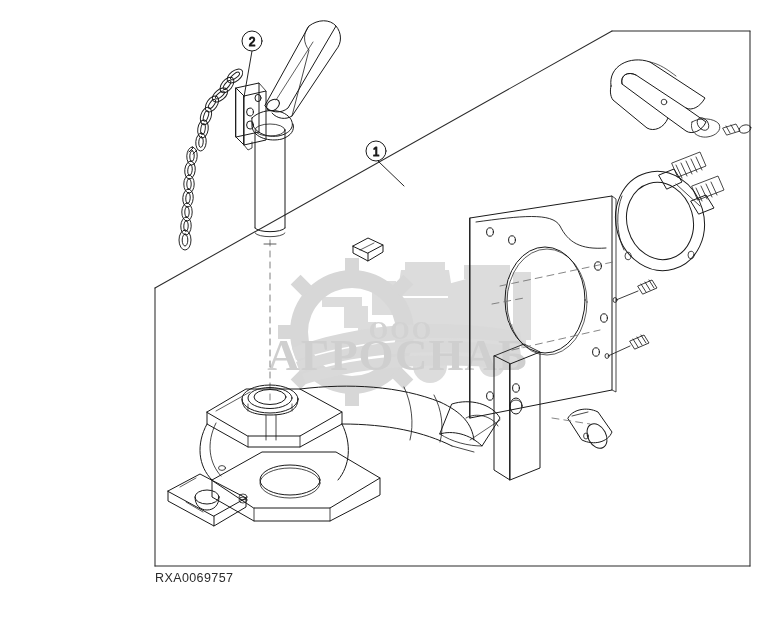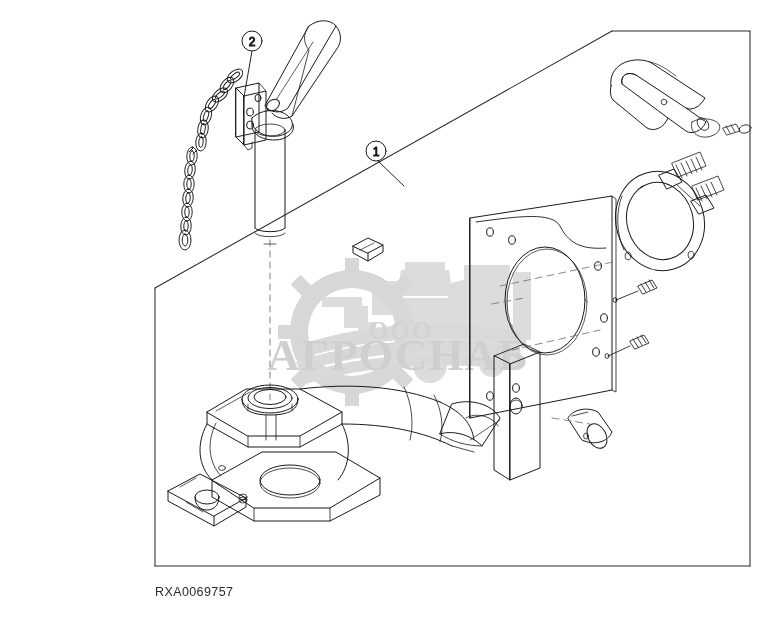--- a/index.html
+++ b/index.html
@@ -7,21 +7,21 @@
   body{
     width:781px;height:641px;overflow:hidden;position:relative;
     font-family:"Liberation Sans", sans-serif;
     color:#1a1a1a;
   }
   #page{position:absolute;left:0;top:0;width:781px;height:641px;}
   svg.layer{position:absolute;left:0;top:0;width:781px;height:641px;}
   #art{z-index:3;}
   #wm{z-index:1;}
   .partnum{
-    position:absolute;left:155px;top:585px;
+    position:absolute;left:155px;top:571px;
     font-size:12.5px;letter-spacing:0.4px;color:#2b2b2b;
     z-index:5;white-space:nowrap;
   }
   .callout-text{
     font-family:"Liberation Sans", sans-serif;
     font-size:12px;fill:#1a1a1a;text-anchor:middle;
     dominant-baseline:central;
   }
 </style>
 </head>

